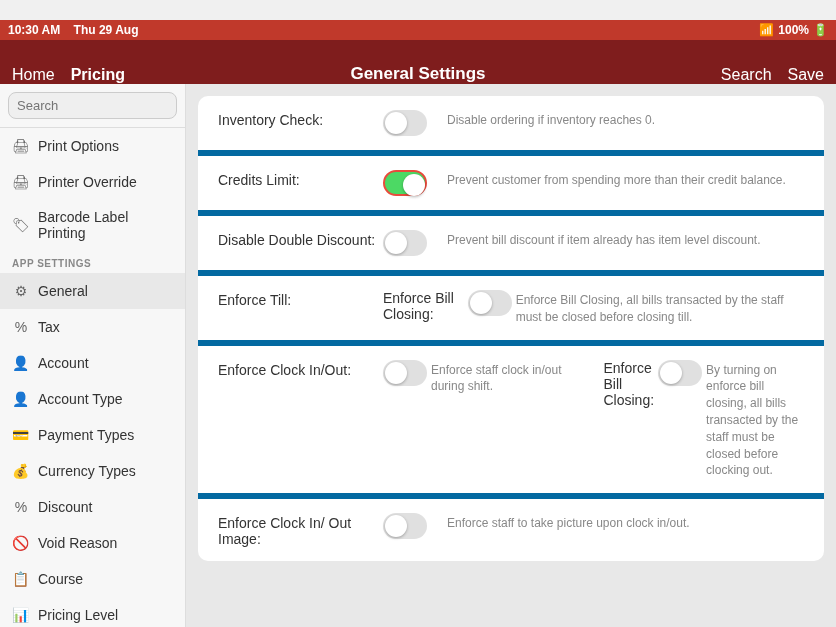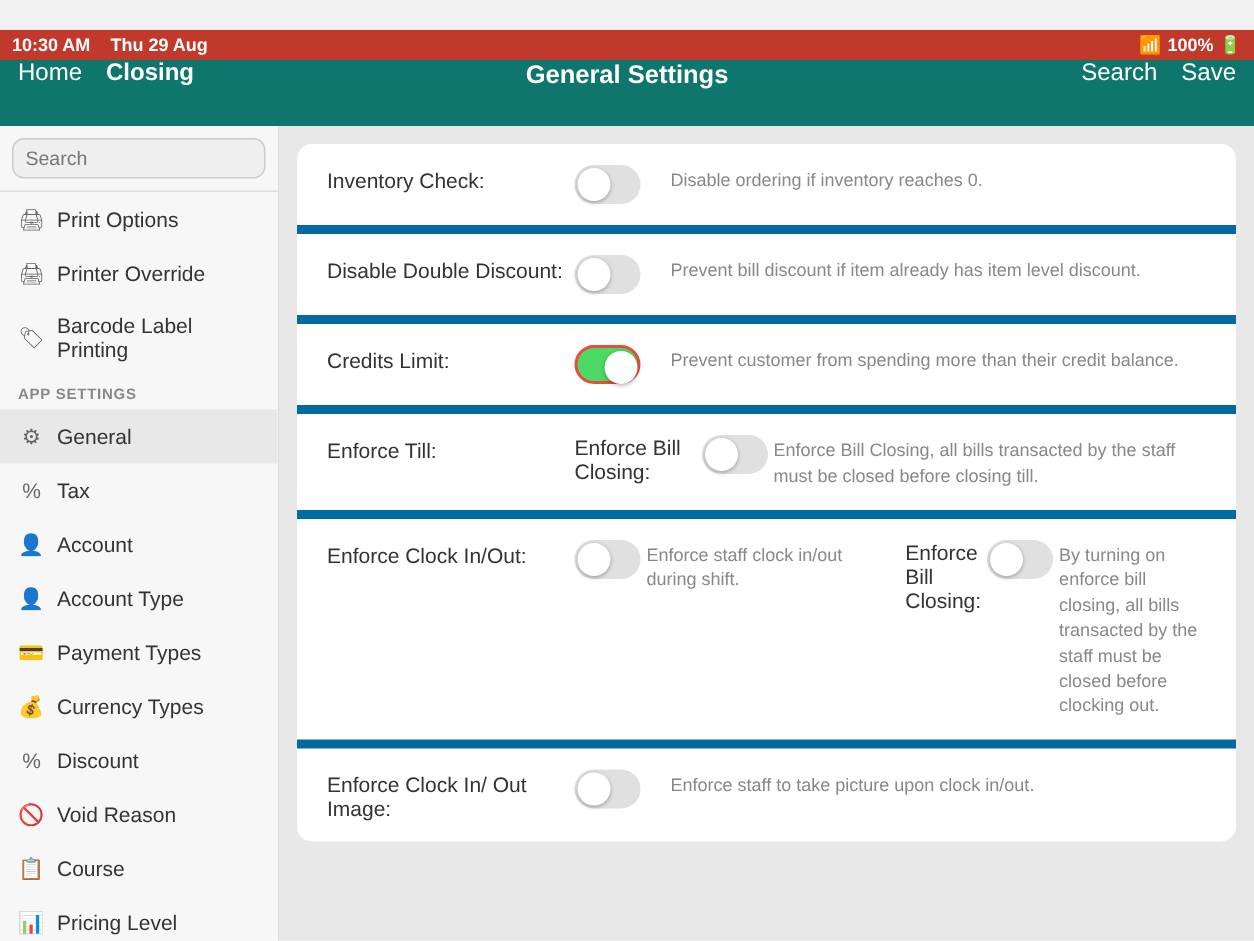--- a/index.html
+++ b/index.html
@@ -15,24 +15,24 @@
       display: flex;
       align-items: center;
       justify-content: space-between;
       padding: 0 8px;
       margin-top: 20px;
     }
     .status-bar-right { display: flex; align-items: center; gap: 4px; }
 
     
     .top-nav {
-      background: #0f766e;
+      background: #7f1d1d;
       height: 44px;
       display: flex;
-      align-items: flex-start;
+      align-items: flex-end;
       justify-content: space-between;
       padding: 0 12px;
     }
     .top-nav-left { display: flex; align-items: center; gap: 16px; }
     .nav-home, .nav-settings {
       color: white;
       font-size: 16px;
       font-weight: 500;
       cursor: pointer;
     }
@@ -195,21 +195,21 @@
   <div class="status-bar-right">
     <span>📶</span>
     <span>100%</span>
     <span>🔋</span>
   </div>
 </div>
 
 <div class="top-nav">
   <div class="top-nav-left">
     <span class="nav-home">Home</span>
-    <span class="nav-settings">Closing</span>
+    <span class="nav-settings">Pricing</span>
   </div>
   <span class="top-nav-title">General Settings</span>
   <div class="top-nav-right">
     <span class="nav-search">Search</span>
     <span class="nav-save">Save</span>
   </div>
 </div>
 
 <div class="main-layout">
 
@@ -287,36 +287,36 @@
         <div class="setting-label">Inventory Check:</div>
         <div class="setting-right">
           <div class="toggle off">
             <div class="toggle-knob"></div>
           </div>
           <div class="setting-description">Disable ordering if inventory reaches 0.</div>
         </div>
       </div>
 
       <div class="setting-row">
+        <div class="setting-label">Credits Limit:</div>
+        <div class="setting-right">
+          <div class="toggle on">
+            <div class="toggle-knob"></div>
+          </div>
+          <div class="setting-description">Prevent customer from spending more than their credit balance.</div>
+        </div>
+      </div>
+
+      <div class="setting-row">
         <div class="setting-label">Disable Double Discount:</div>
         <div class="setting-right">
           <div class="toggle off">
             <div class="toggle-knob"></div>
           </div>
           <div class="setting-description">Prevent bill discount if item already has item level discount.</div>
-        </div>
-      </div>
-
-      <div class="setting-row">
-        <div class="setting-label">Credits Limit:</div>
-        <div class="setting-right">
-          <div class="toggle on">
-            <div class="toggle-knob"></div>
-          </div>
-          <div class="setting-description">Prevent customer from spending more than their credit balance.</div>
         </div>
       </div>
 
       <div class="setting-row">
         <div class="setting-label">Enforce Till:</div>
         <div class="setting-double">
           <div class="setting-half">
             <div class="half-label">Enforce Bill Closing:</div>
             <div class="toggle off">
               <div class="toggle-knob"></div>

